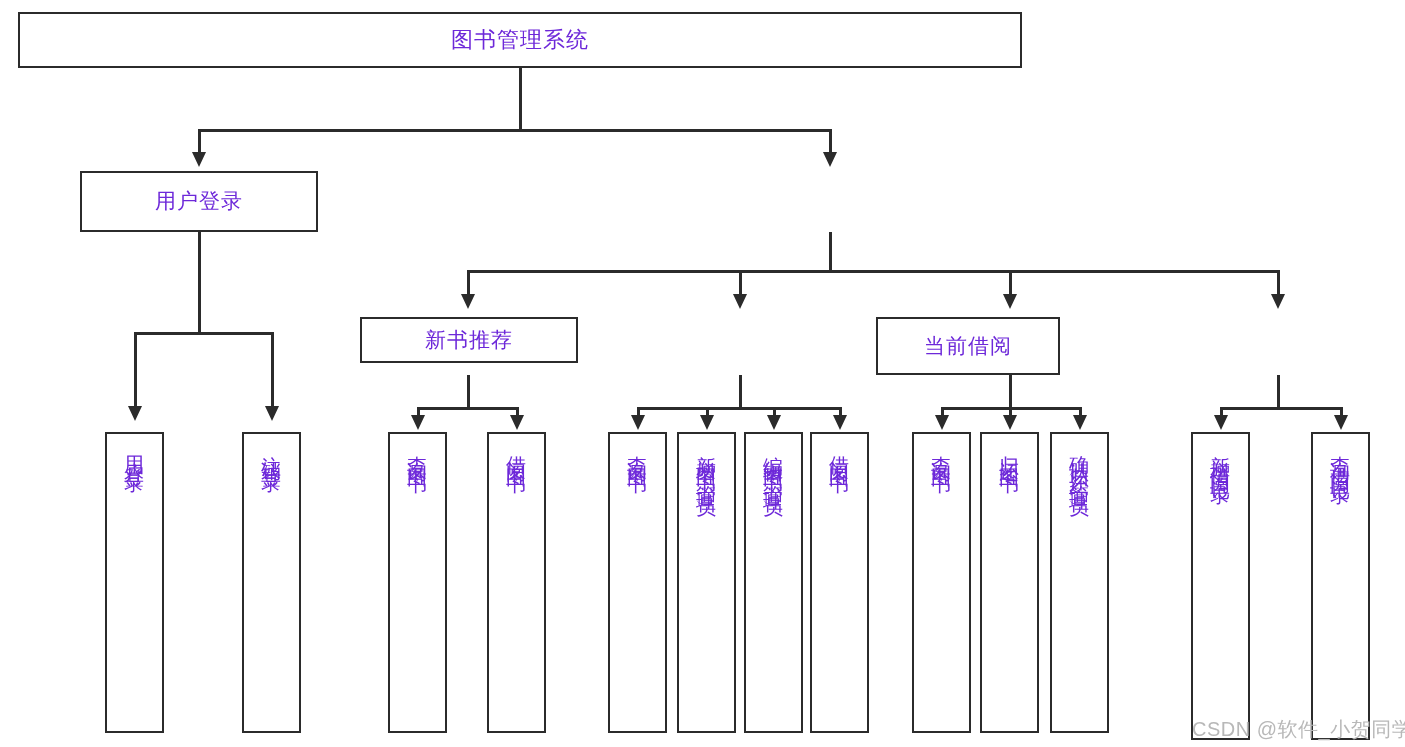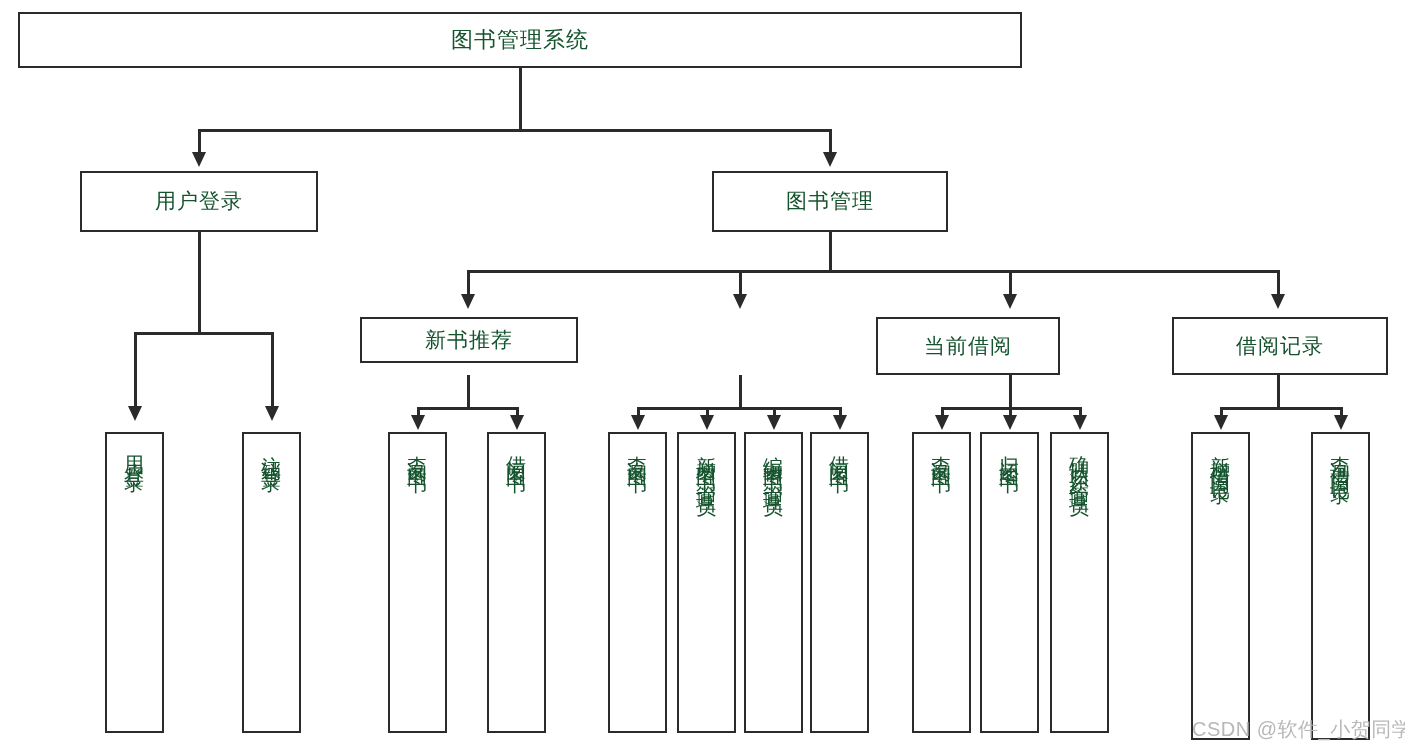--- a/index.html
+++ b/index.html
@@ -22,21 +22,21 @@
     background:#ffffff;
     display:flex;
     align-items:center;
     justify-content:center;
     text-align:center;
   }
   .node .lbl{
     font-size:21px;
     line-height:1.15;
     letter-spacing:1px;
-    color:#14532d;
+    color:#6d28d9;
     white-space:nowrap;
   }
   
   .node.root{border-width:2.5px;}
   .node.root .lbl{font-size:22px;}
 
   
   .node.leaf{
     align-items:flex-start;
     justify-content:center;
@@ -90,23 +90,20 @@
 
   <div class="vline" style="left:519px;top:68px;height:62px;"></div>
   <div class="hline" style="left:198px;top:129px;width:633px;"></div>
   <div class="vline" style="left:198px;top:129px;height:24px;"></div>
   <div class="arrow" style="left:192px;top:152px;"></div>
   <div class="vline" style="left:829px;top:129px;height:24px;"></div>
   <div class="arrow" style="left:823px;top:152px;"></div>
 
   <div class="node" style="left:80px;top:171px;width:238px;height:61px;">
     <span class="lbl">用户登录</span>
-  </div>
-  <div class="node" style="left:712px;top:171px;width:236px;height:61px;">
-    <span class="lbl">图书管理</span>
   </div>
 
   <div class="vline" style="left:198px;top:232px;height:101px;"></div>
   <div class="hline" style="left:134px;top:332px;width:139px;"></div>
   <div class="vline" style="left:134px;top:332px;height:75px;"></div>
   <div class="arrow" style="left:128px;top:406px;"></div>
   <div class="vline" style="left:271px;top:332px;height:75px;"></div>
   <div class="arrow" style="left:265px;top:406px;"></div>
 
   <div class="vline" style="left:829px;top:232px;height:39px;"></div>
@@ -119,23 +116,20 @@
   <div class="arrow" style="left:1003px;top:294px;"></div>
   <div class="vline" style="left:1277px;top:270px;height:25px;"></div>
   <div class="arrow" style="left:1271px;top:294px;"></div>
 
   <div class="node" style="left:360px;top:317px;width:218px;height:46px;">
     <span class="lbl">新书推荐</span>
   </div>
   <div class="node" style="left:876px;top:317px;width:184px;height:58px;">
     <span class="lbl">当前借阅</span>
   </div>
-  <div class="node" style="left:1172px;top:317px;width:216px;height:58px;">
-    <span class="lbl">借阅记录</span>
-  </div>
 
   <div class="vline" style="left:467px;top:375px;height:33px;"></div>
   <div class="hline" style="left:417px;top:407px;width:101px;"></div>
   <div class="vline" style="left:417px;top:407px;height:10px;"></div>
   <div class="arrow" style="left:411px;top:415px;"></div>
   <div class="vline" style="left:516px;top:407px;height:10px;"></div>
   <div class="arrow" style="left:510px;top:415px;"></div>
 
   <div class="vline" style="left:739px;top:375px;height:33px;"></div>
   <div class="hline" style="left:637px;top:407px;width:203px;"></div>

